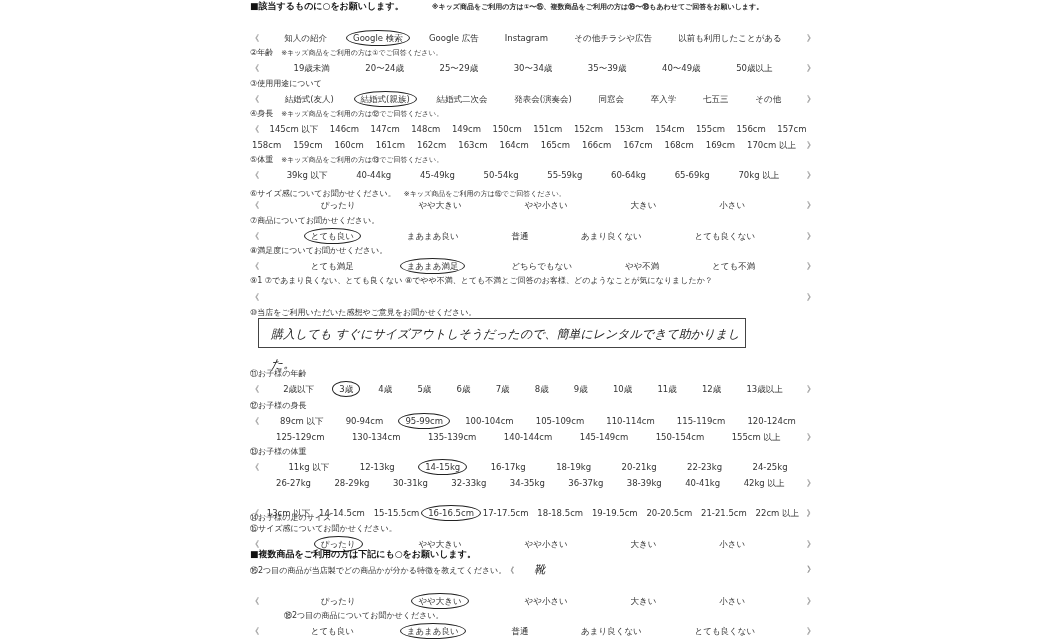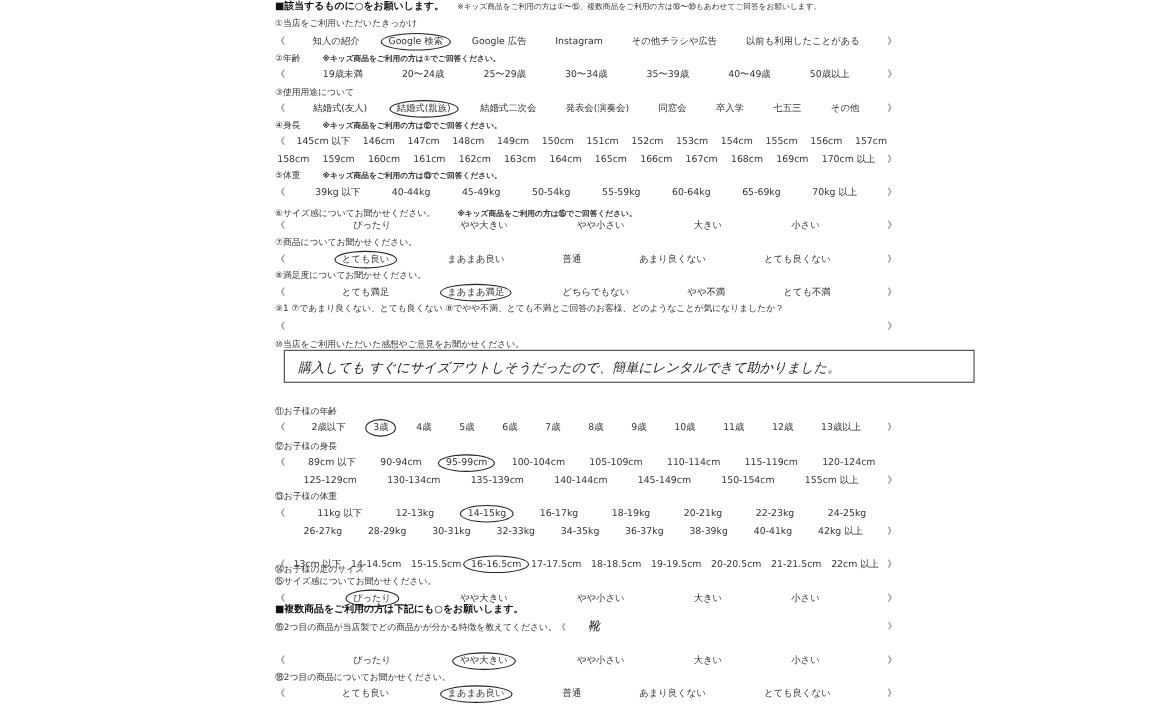--- a/index.html
+++ b/index.html
@@ -1,40 +1,39 @@
 <!DOCTYPE html>
 <html><head>
 <meta charset="utf-8">
 <style>
   html, body { margin:0; padding:0; background:#ffffff; }
   body { width:1060px; height:640px; position:relative; overflow:hidden;
          font-family:"DejaVu Sans", sans-serif; color:#2a2a2a; }
   .sheet { position:absolute; left:250px; top:0; width:570px; height:640px; }
   .line { position:absolute; left:0; width:566px; height:16px; font-size:8.5px; line-height:16px; white-space:nowrap; }
   .head { font-weight:bold; font-size:9px; color:#111; }
-  .head .note { font-weight:normal; font-size:7px; color:#333; margin-left:12px; }
+  .head .note { font-weight:bold; font-size:7px; color:#333; margin-left:28px; }
   .q { font-size:8px; color:#333; }
-  .q .note { font-size:7px; margin-left:20px;font-weight:bold; }
+  .q .note { font-size:7px; margin-left:8px; }
   .opts { display:flex; justify-content:space-between; align-items:center; color:#333; }
   .opts.indent { padding-left:24px; box-sizing:border-box; }
   .br { width:10px; text-align:center; }
   .opt { position:relative; padding:0 2px; }
   .opt.circled::after { content:""; position:absolute; left:-5px; right:-5px; top:0px; bottom:0px;
      border:1.3px solid #222; border-radius:50%; }
-  .free { position:absolute; left:8px; width:628px; height:30px; border:1px solid #444; top:318px;
+  .free { position:absolute; left:8px; width:488px; height:30px; border:1px solid #444; top:318px;
      font-family:"DejaVu Serif", serif; font-size:12px; line-height:30px; padding-left:12px; box-sizing:border-box;
      color:#222; font-style:italic; }
   .hand { font-family:"DejaVu Serif", serif; font-style:italic; font-size:11px; color:#111; margin-left:20px; }
 </style>
 </head>
 <body>
 
 <div class="sheet" id="sheet">
     <div class="line head" style="top: -2px;"><span>■該当するものに○をお願いします。</span><span class="note">※キッズ商品をご利用の方は①〜⑮、複数商品をご利用の方は⑯〜⑱もあわせてご回答をお願いします。</span></div>
-    <div class="line q" style="top: 14px;"><span>①当店をご利用いただいたきっかけ</span></div>
     <div class="line opts" style="top: 30px;">
       <span class="br">《</span>
       <span class="opt">知人の紹介</span>
       <span class="opt circled">Google 検索</span>
       <span class="opt">Google 広告</span>
       <span class="opt">Instagram</span>
       <span class="opt">その他チラシや広告</span>
       <span class="opt">以前も利用したことがある</span>
       <span class="br">》</span>
     </div>
@@ -245,21 +244,21 @@
     </div>
     <div class="line opts" style="top: 593px;">
       <span class="br">《</span>
       <span class="opt">ぴったり</span>
       <span class="opt circled">やや大きい</span>
       <span class="opt">やや小さい</span>
       <span class="opt">大きい</span>
       <span class="opt">小さい</span>
       <span class="br">》</span>
     </div>
-    <div class="line q" style="top: 608px;"><span>⑱2つ目の商品についてお聞かせください。</span></div>
+    <div class="line q" style="top: 608px; margin-left: 34px;"><span>⑱2つ目の商品についてお聞かせください。</span></div>
     <div class="line opts" style="top: 623px;">
       <span class="br">《</span>
       <span class="opt">とても良い</span>
       <span class="opt circled">まあまあ良い</span>
       <span class="opt">普通</span>
       <span class="opt">あまり良くない</span>
       <span class="opt">とても良くない</span>
       <span class="br">》</span>
     </div>
   </div>

